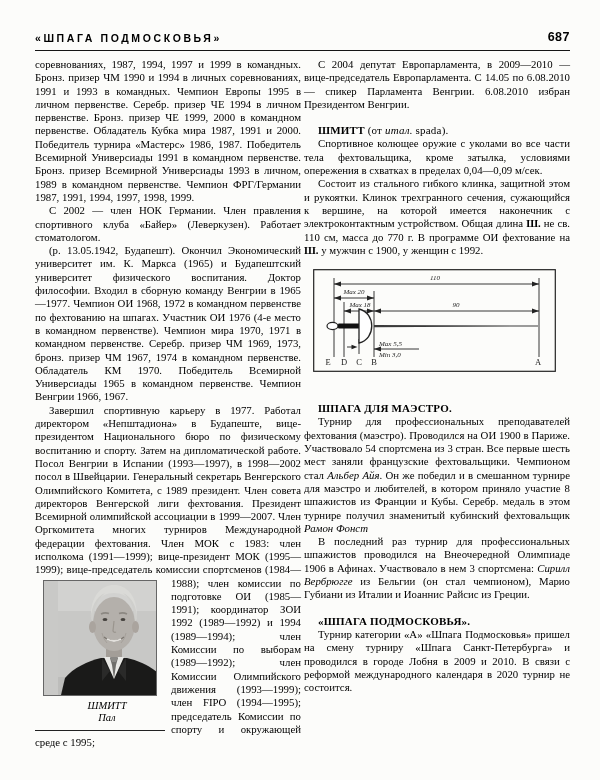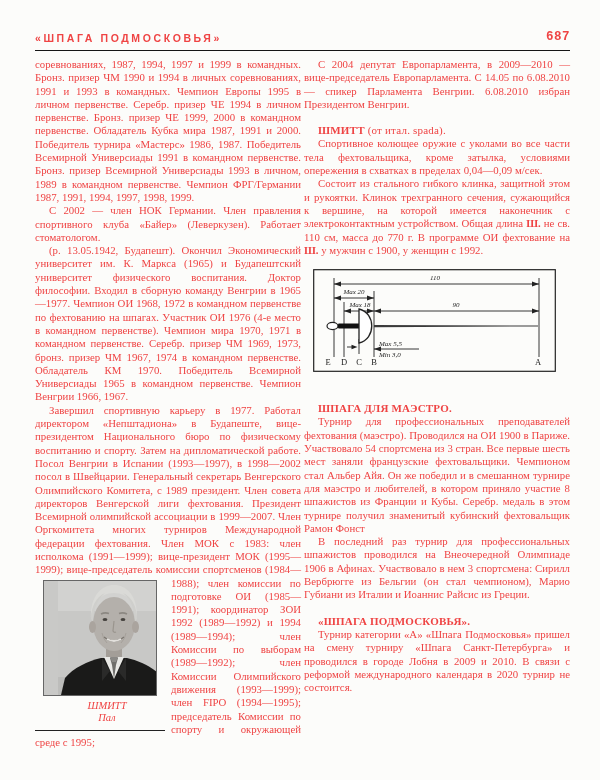--- a/index.html
+++ b/index.html
@@ -1,36 +1,36 @@
 <!DOCTYPE html>
 <html lang="ru"><head>
 <meta charset="utf-8">
 <style>
   html,body{margin:0;padding:0;}
   body{background:#e8e8e8;font-family:"Liberation Serif","DejaVu Serif",serif;}
   .page{
-    position:relative;width:600px;height:780px;background:#fcfcfa;color:#ef4444;
+    position:relative;width:600px;height:780px;background:#fcfcfa;color:#000000;
     box-sizing:border-box;padding:30px 30px 0 35px;overflow:hidden;
   }
   
   .hdr{display:flex;justify-content:space-between;align-items:flex-end;
        border-bottom:1.6px solid #161616;padding-bottom:6px;}
   .hdr-title{font-family:"Liberation Sans","DejaVu Sans",sans-serif;
        font-weight:bold;font-size:10.5px;letter-spacing:2.6px;}
-  .hdr-page{font-family:Liberation Mono, monospace;
+  .hdr-page{font-family:Liberation Sans, sans-serif;
        font-weight:bold;font-size:12.5px;letter-spacing:.5px;padding-left:23px;}
   
   .cols{display:flex;gap:3px;margin-top:7px;}
   .col{flex:1 1 0;min-width:0;}
   p{margin:0;text-align:justify;font-size:10.8px;line-height:13.3px;
     hyphens:auto;-webkit-hyphens:auto;}
   .ind{text-indent:14px;}
   .entry-head{margin-top:13px;font-size:11px;letter-spacing:.2px;}
   .b{font-weight:bold;}
-  .i{}
+  .i{font-style:italic;}
   
   .fig{float:left;width:130px;margin:3px 6px 2px 0;}
   .fig-frame{display:block;width:112px;height:114px;margin:0 auto;
      border:1px solid #666;background:#c9c9c7;overflow:hidden;}
   .fig-cap{display:block;text-align:center;font-style:italic;
      font-size:10.5px;line-height:12.5px;margin-top:4px;}
   .fig-rule{display:block;border-bottom:1.4px solid #222;margin-top:5px;width:130px;}
   
   .diagram-wrap{margin:12px 2px 30px 9px;}
   .diagram-svg{display:block;}

